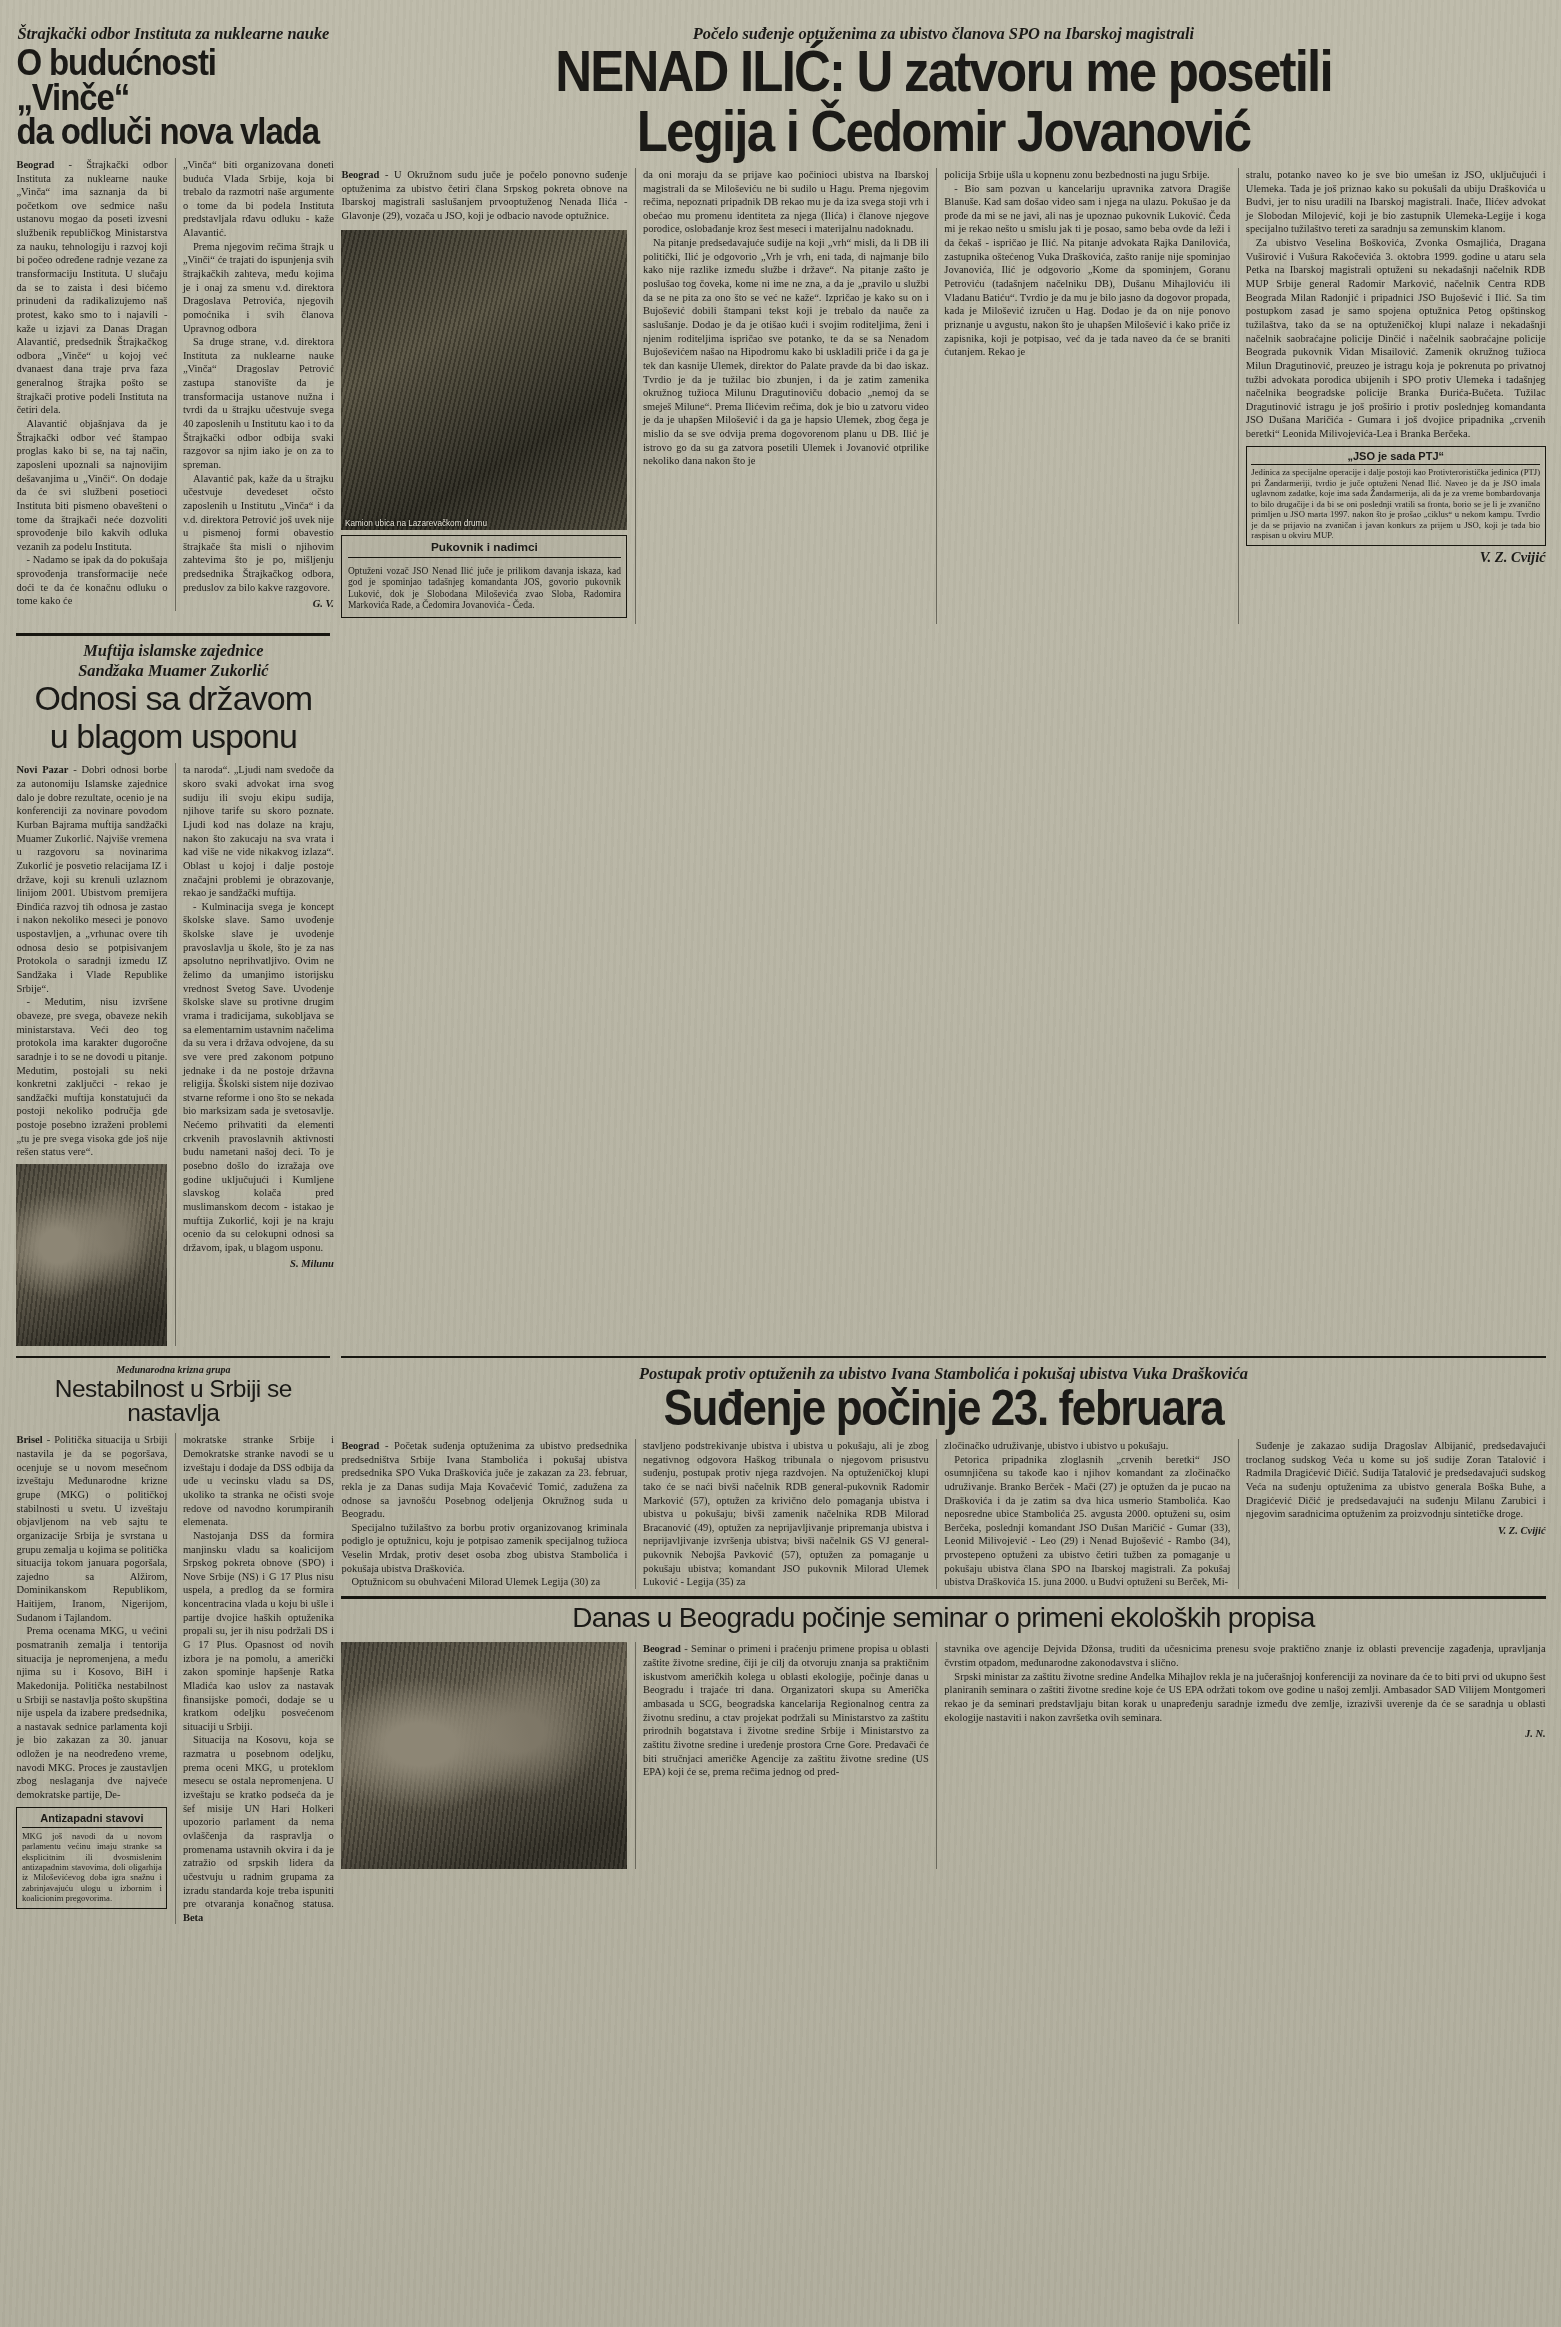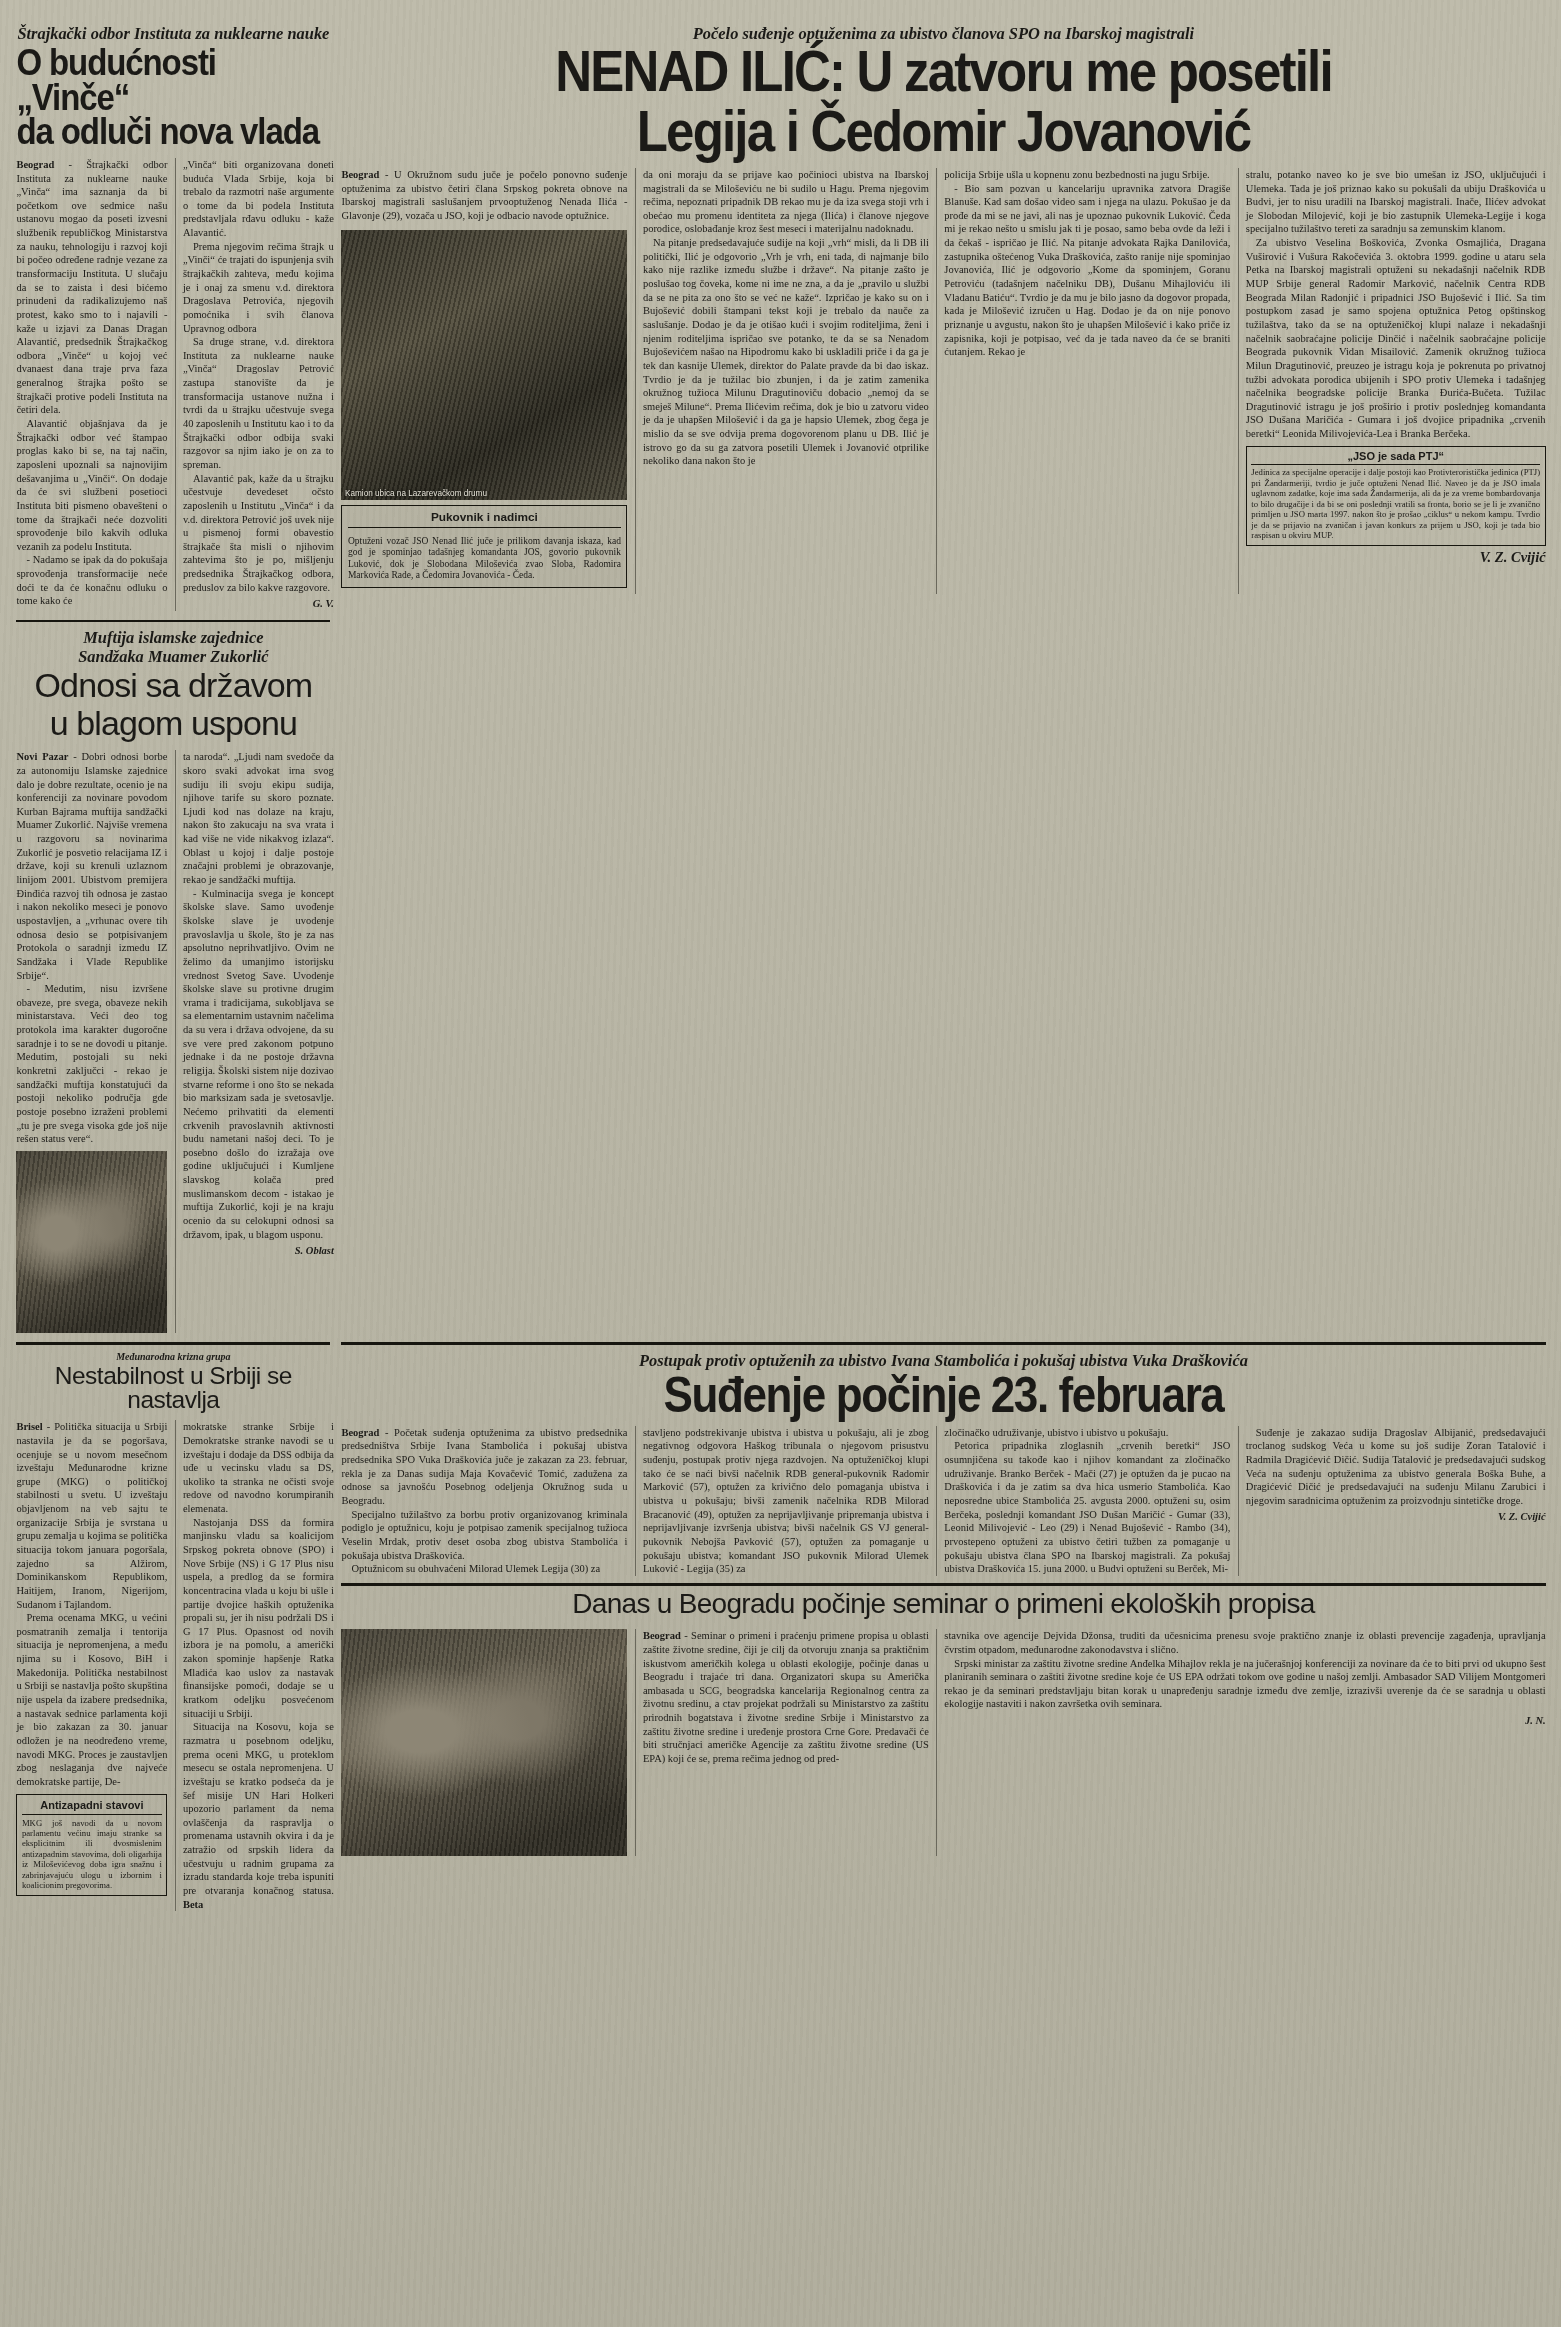--- a/index.html
+++ b/index.html
@@ -167,21 +167,21 @@
       <div class="kicker">Počelo suđenje optuženima za ubistvo članova SPO na Ibarskoj magistrali</div>
       <div class="hl-cond" style="font-size:51px;text-align:center;letter-spacing:-1.8px;">NENAD ILIĆ: U zatvoru me posetili</div>
       <div class="hl-cond" style="font-size:51px;text-align:center;letter-spacing:-1.8px;margin-top:12.7px;">Legija i Čedomir Jovanović</div>
 
       <div class="row" style="margin-top:14.5px;">
 
         <div style="width:286px;flex:0 0 286px;">
           <div class="body-col">
             <p class="first"><b>Beograd</b> - U Okružnom sudu juče je počelo ponovno suđenje optuženima za ubistvo četiri člana Srpskog pokreta obnove na Ibarskoj magistrali saslušanjem prvooptuženog Nenada Ilića - Glavonje (29), vozača u JSO, koji je odbacio navode optužnice.</p>
           </div>
-          <div class="photo" style="height:270px;margin-top:7.3px;">
+          <div class="photo" style="height:300px;margin-top:7.3px;">
             <div class="caption">Kamion ubica na Lazarevačkom drumu</div>
           </div>
           <div class="box">
             <div class="box-title">Pukovnik i nadimci</div>
             <div class="box-body">
               <p class="first">Optuženi vozač JSO Nenad Ilić juče je prilikom davanja iskaza, kad god je spominjao tadašnjeg komandanta JOS, govorio pukovnik Luković, dok je Slobodana Miloševića zvao Sloba, Radomira Markovića Rade, a Čedomira Jovanovića - Čeda.</p>
             </div>
           </div>
         </div>
 
@@ -231,21 +231,21 @@
           <div class="body-col">
             <p class="first"><b>Novi Pazar</b> - Dobri odnosi borbe za autonomiju Islamske zajednice dalo je dobre rezultate, ocenio je na konferenciji za novinare povodom Kurban Bajrama muftija sandžački Muamer Zukorlić. Najviše vremena u razgovoru sa novinarima Zukorlić je posvetio relacijama IZ i države, koji su krenuli uzlaznom linijom 2001. Ubistvom premijera Đinđića razvoj tih odnosa je zastao i nakon nekoliko meseci je ponovo uspostavljen, a „vrhunac overe tih odnosa desio se potpisivanjem Protokola o saradnji izmedu IZ Sandžaka i Vlade Republike Srbije“.</p>
             <p>- Medutim, nisu izvršene obaveze, pre svega, obaveze nekih ministarstava. Veći deo tog protokola ima karakter dugoročne saradnje i to se ne dovodi u pitanje. Medutim, postojali su neki konkretni zaključci - rekao je sandžački muftija konstatujući da postoji nekoliko područja gde postoje posebno izraženi problemi „tu je pre svega visoka gde još nije rešen status vere“.</p>
           </div>
           <div class="photo people" style="height:182px;margin-top:5.5px;"></div>
         </div>
         <div class="vsep"></div>
         <div class="body-col" style="width:151px;flex:0 0 151px;">
           <p class="first">ta naroda“. „Ljudi nam svedoče da skoro svaki advokat irna svog sudiju ili svoju ekipu sudija, njihove tarife su skoro poznate. Ljudi kod nas dolaze na kraju, nakon što zakucaju na sva vrata i kad više ne vide nikakvog izlaza“. Oblast u kojoj i dalje postoje značajni problemi je obrazovanje, rekao je sandžački muftija.</p>
           <p>- Kulminacija svega je koncept školske slave. Samo uvođenje školske slave je uvodenje pravoslavlja u škole, što je za nas apsolutno neprihvatljivo. Ovim ne želimo da umanjimo istorijsku vrednost Svetog Save. Uvodenje školske slave su protivne drugim vrama i tradicijama, sukobljava se sa elementarnim ustavnim načelima da su vera i država odvojene, da su sve vere pred zakonom potpuno jednake i da ne postoje državna religija. Školski sistem nije dozivao stvarne reforme i ono što se nekada bio marksizam sada je svetosavlje. Nećemo prihvatiti da elementi crkvenih pravoslavnih aktivnosti budu nametani našoj deci. To je posebno došlo do izražaja ove godine uključujući i Kumljene slavskog kolača pred muslimanskom decom - istakao je muftija Zukorlić, koji je na kraju ocenio da su celokupni odnosi sa državom, ipak, u blagom usponu.</p>
-          <span class="sig">S. Oblast</span>
+          <span class="sig">S. Milunu</span>
         </div>
       </div>
     </div>
 
     <div class="colgap"></div>
     <div style="flex:1;"></div>
   </div>
 
   <div class="row" style="margin-top:3.6px;">
 

